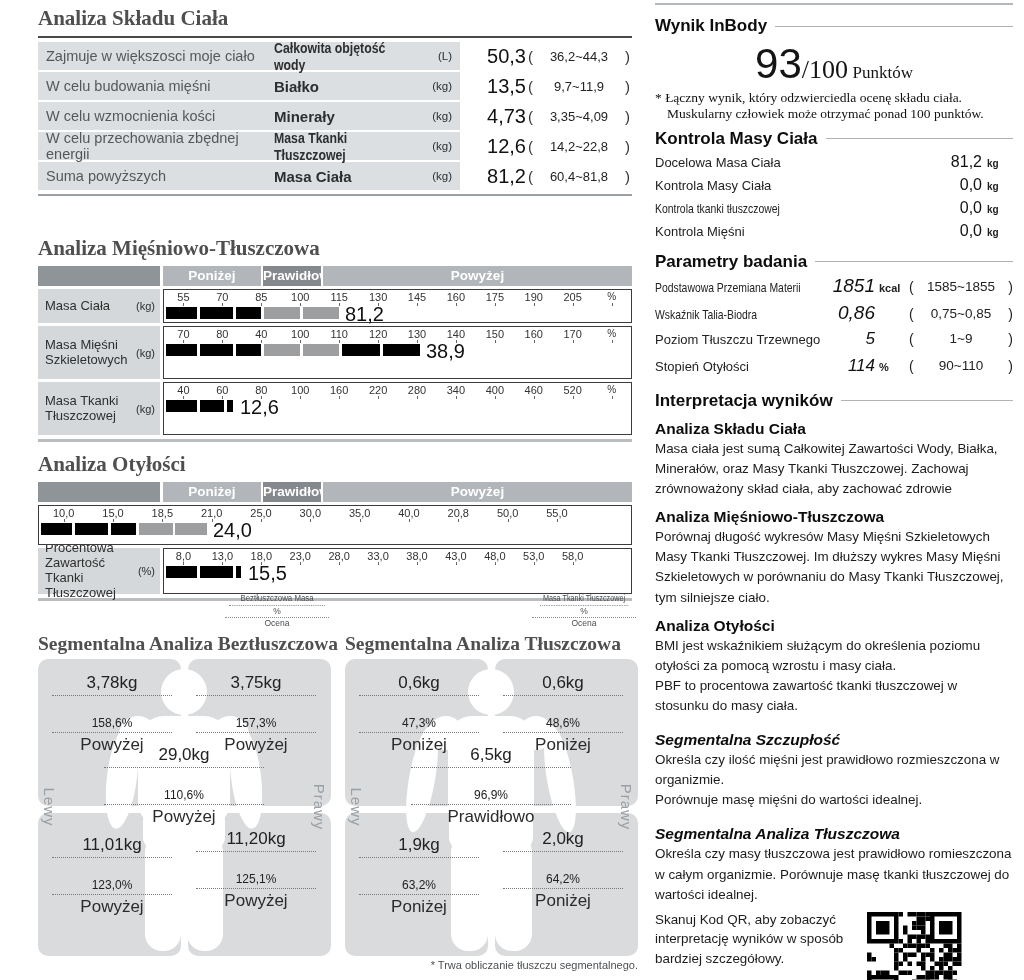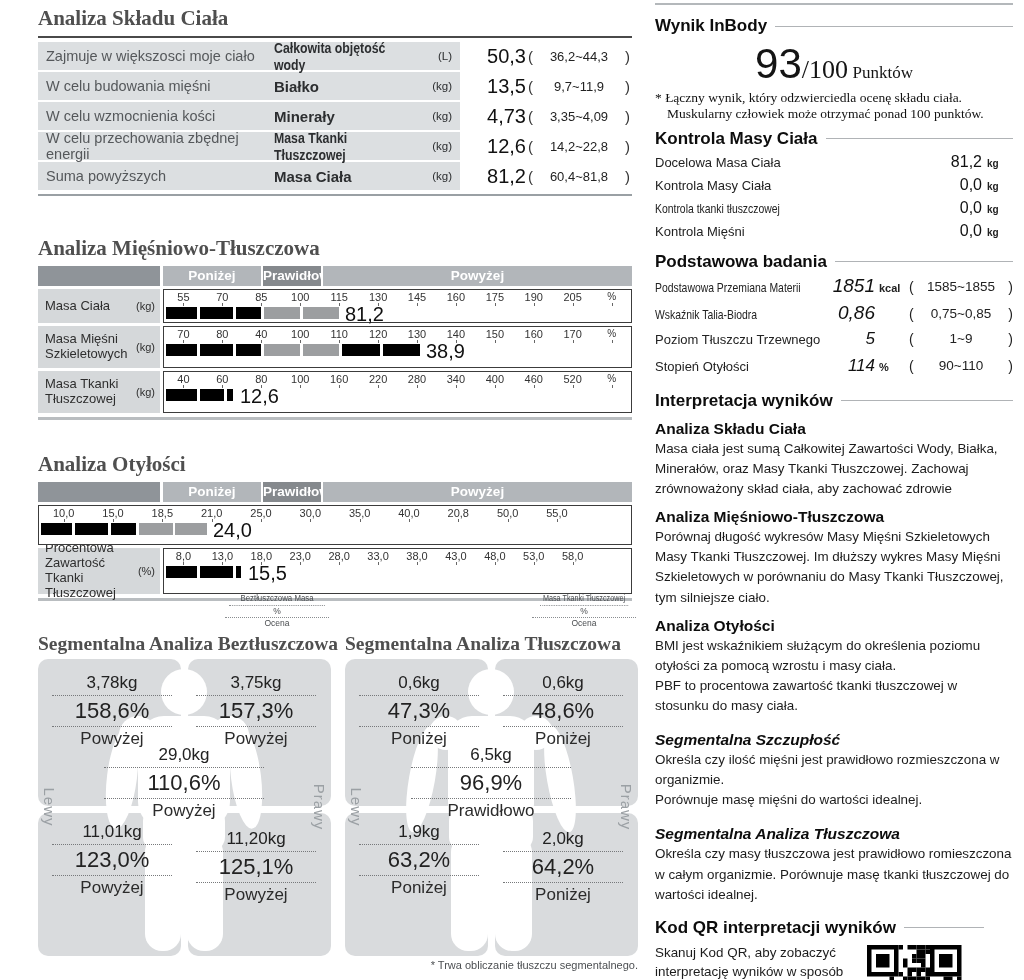--- a/index.html
+++ b/index.html
@@ -42,21 +42,21 @@
   .ch-tick::after{content:'';position:absolute;left:50%;bottom:-3px;width:1px;height:3px;background:#666;}
   .ch-tick:last-child{font-size:10px;}
   .ch-tick:empty::after{display:none;}
   .ch-seg{position:absolute;top:17px;height:12px;}
   .seg-black{background:#000;}
   .seg-gray{background:#9c9ea0;}
   .ch-value{position:absolute;top:13px;font-size:20px;color:#101010;}
   #sec-musclefat{position:absolute;left:0;top:236px;width:594px;}
   #sec-musclefat .chart{border-bottom:3px solid #b9bdc0;padding-bottom:4px;}
   #muscle-fat-chart .ch-row.r0{height:34px;}
-  #muscle-fat-chart .ch-row.r1,#muscle-fat-chart .ch-row.r2{height:42px;}
+  #muscle-fat-chart .ch-row.r1,#muscle-fat-chart .ch-row.r2{height:53px;}
   #sec-obesity{position:absolute;left:0;top:452px;width:594px;}
   #sec-obesity .chart{border-bottom:3px solid #b9bdc0;padding-bottom:4px;}
   #obesity-chart .ch-row.r0{height:40px;}
   #obesity-chart .ch-row.r1{height:46px;}
   
   .seg-col{position:absolute;top:593px;width:293px;}
   #sec-seg-lean{left:0;}
   #sec-seg-fat{left:307px;}
   .seg-legend{width:104px;margin-left:auto;margin-right:2px;text-align:center;font-size:8.5px;color:#4a4d50;}
   .seg-legend div{border-bottom:1px dotted #8a8d90;padding:0 0 1px;line-height:1.25;}
@@ -68,26 +68,26 @@
   .quad.tr{left:150px;top:0;width:143px;height:147px;}
   .quad.bl{left:0;top:154px;width:143px;height:143px;}
   .quad.br{left:150px;top:154px;width:143px;height:143px;}
   .seg-svg{position:absolute;left:0;top:0;z-index:1;}
   .side-label{position:absolute;top:50%;transform:translateY(-50%);writing-mode:vertical-rl;
     font-size:15px;color:#9ba0a4;z-index:2;letter-spacing:1px;}
   .side-label.l{left:3px;}
   .side-label.r{right:3px;}
   .seg-stack{position:absolute;z-index:3;text-align:center;color:#222;}
   .seg-stack .sv{font-size:17px;border-bottom:1px dotted #77797b;padding-bottom:2px;}
-  .seg-stack .sp{font-size:22px;border-bottom:1px dotted #77797b;padding-bottom:2px;margin-top:2px;}
+  .seg-stack .sp{font-size:12px;border-bottom:1px dotted #77797b;padding-bottom:2px;margin-top:20px;}
   .seg-stack .sw{font-size:17px;color:#2b2b2b;margin-top:2px;}
   .seg-stack.pos-la{left:14px;top:14px;width:120px;}
   .seg-stack.pos-ra{left:158px;top:14px;width:120px;}
   .seg-stack.pos-tr{left:66px;top:86px;width:160px;}
-  .seg-stack.pos-ll{left:14px;top:163px;width:120px;text-align:center;}
+  .seg-stack.pos-ll{left:14px;top:176px;width:120px;text-align:center;}
   .seg-stack.pos-rl{left:158px;top:170px;width:120px;}
   #seg-footnote{margin-top:3px;text-align:right;font-size:11px;color:#4c4f52;}
   
   #right-col{position:absolute;left:655px;top:0;width:358px;height:980px;}
   .top-rule{height:2px;background:#b4b8bb;margin-top:3px;}
   .rc-heading{display:flex;align-items:center;font-size:17px;font-weight:bold;color:#0d0d0d;}
   .rc-heading .rule{flex:1;height:1px;background:#b0b3b6;margin-left:8px;}
   .rc-heading .rule.short{max-width:80px;}
   #score-line{text-align:center;margin:4px 0 2px;}
   #score-value{font-size:42px;color:#141414;}
@@ -511,21 +511,21 @@
         <div class="kv-unit">kg</div>
       </div>
       <div class="kv-row">
         <div class="kv-label">Kontrola Mięśni</div>
         <div class="kv-value">0,0</div>
         <div class="kv-unit">kg</div>
       </div>
     </div>
 
   <div class="rc-heading" style="margin-top:7px;">
-    <span>Podstawowa badania</span>
+    <span>Parametry badania</span>
     <span class="rule"></span>
   </div>
   <div id="param-rows" style="margin-top:3px;">
       <div class="pm-row">
         <div class="pm-label">Podstawowa Przemiana Materii</div>
         <div class="pm-value">1851</div>
         <div class="pm-unit">kcal</div>
         <div class="pm-range">
           <div>(</div>
           <div class="mid">1585~1855</div>
@@ -576,24 +576,20 @@
       <div class="interp-title">Analiza Otyłości</div>
       <div class="interp-text">BMI jest wskaźnikiem służącym do określenia poziomu otyłości za pomocą wzrostu i masy ciała.
 PBF to procentowa zawartość tkanki tłuszczowej w stosunku do masy ciała.</div>
       <div class="interp-title gap">Segmentalna Szczupłość</div>
       <div class="interp-text">Określa czy ilość mięśni jest prawidłowo rozmieszczona w organizmie.
 Porównuje masę mięśni do wartości idealnej.</div>
       <div class="interp-title gap">Segmentalna Analiza Tłuszczowa</div>
       <div class="interp-text">Określa czy masy tłuszczowa jest prawidłowo romieszczona w całym organizmie. Porównuje masę tkanki tłuszczowej do wartości idealnej.</div>
     </div>
 
-  <div class="rc-heading" style="margin-top:13px;">
-    <span>Kod QR interpretacji wyników</span>
-    <span class="rule short"></span>
-  </div>
   <div id="qr-block">
     <div id="qr-text">Skanuj Kod QR, aby zobaczyć interpretację wyników w sposób bardziej szczegółowy.</div>
     <div id="qr-code"><svg width="94.5" height="94.5">
           <rect x="31.5" y="0" width="4.5" height="4.5" fill="#000"></rect>
           <rect x="40.5" y="0" width="4.5" height="4.5" fill="#000"></rect>
           <rect x="45" y="0" width="4.5" height="4.5" fill="#000"></rect>
           <rect x="49.5" y="0" width="4.5" height="4.5" fill="#000"></rect>
           <rect x="54" y="0" width="4.5" height="4.5" fill="#000"></rect>
           <rect x="58.5" y="0" width="4.5" height="4.5" fill="#000"></rect>
           <rect x="49.5" y="4.5" width="4.5" height="4.5" fill="#000"></rect>

